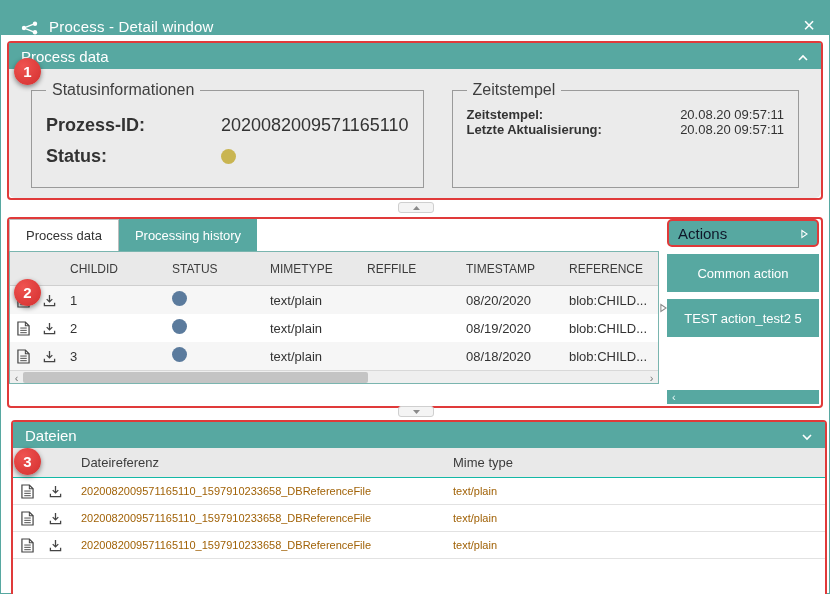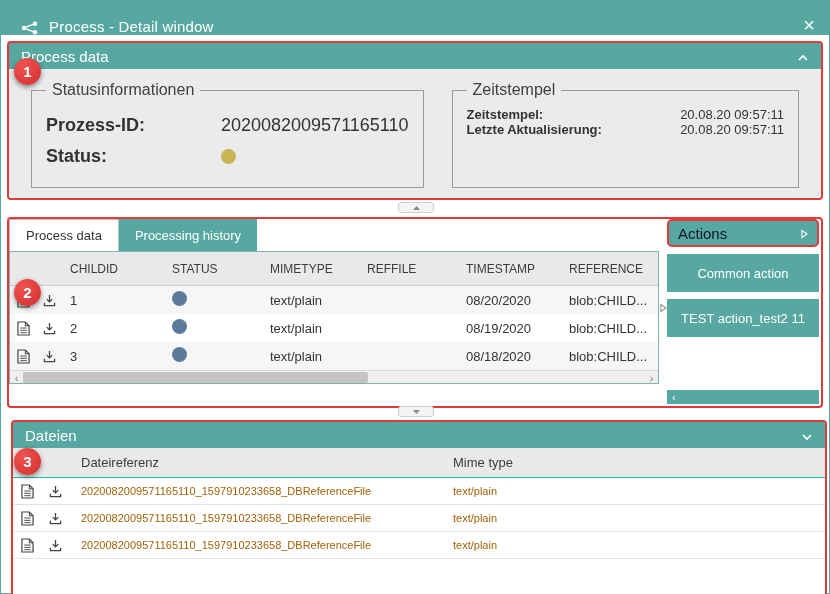--- a/index.html
+++ b/index.html
@@ -250,21 +250,21 @@
     <aside class="actions">
       <div class="actions-header">
         <span>Actions</span>
         <span>
           <svg width="7" height="10" viewBox="0 0 8 10">
               <path d="M1 1 L7 5 L1 9 Z" fill="none" stroke="#fff" stroke-width="1.2"></path>
             </svg>
         </span>
       </div>
       <button class="action-btn">Common action</button>
-      <button class="action-btn">TEST action_test2 11</button>
+      <button class="action-btn">TEST action_test2 5</button>
       <div class="actions-scroll">
         <span>‹</span>
       </div>
     </aside>
   </section>
 
   <div class="divider-handle h2">
     <svg width="9" height="6" viewBox="0 0 9 6">
         <polygon points="1,1 8,1 4.5,5" fill="#8a8a8a"></polygon>
       </svg>

